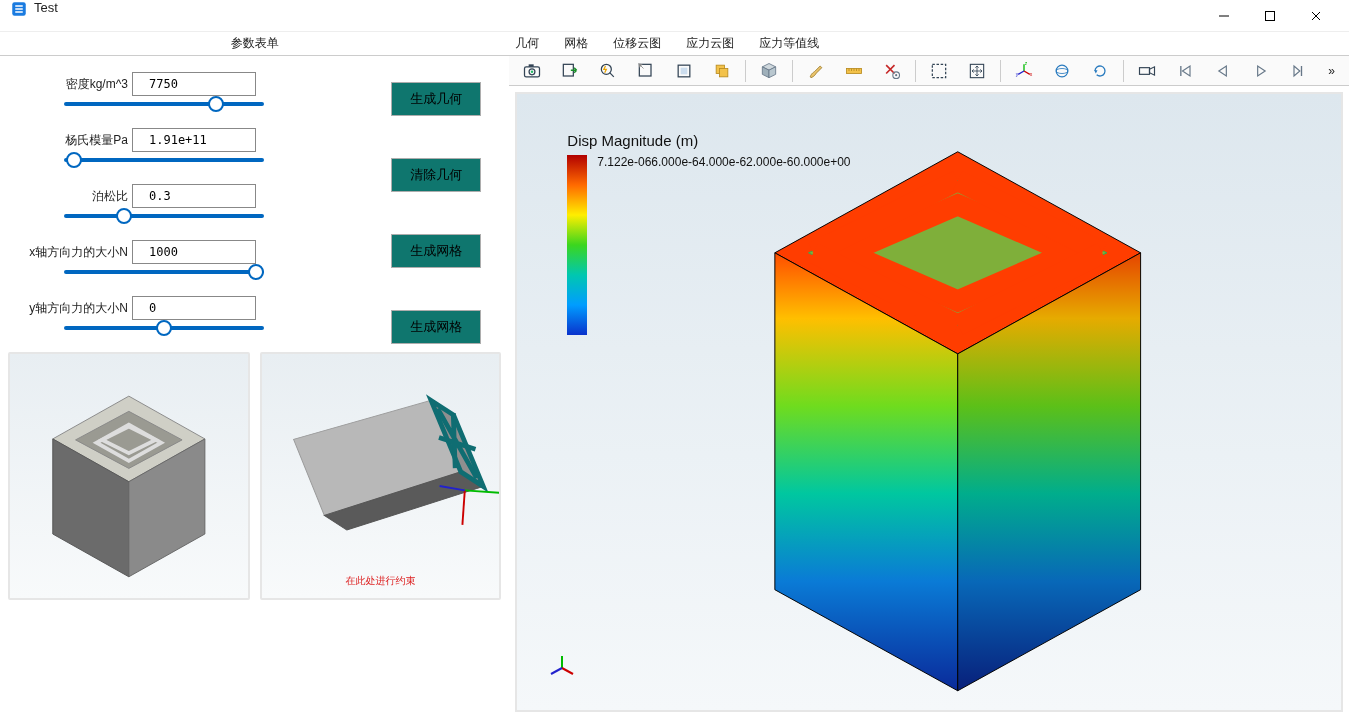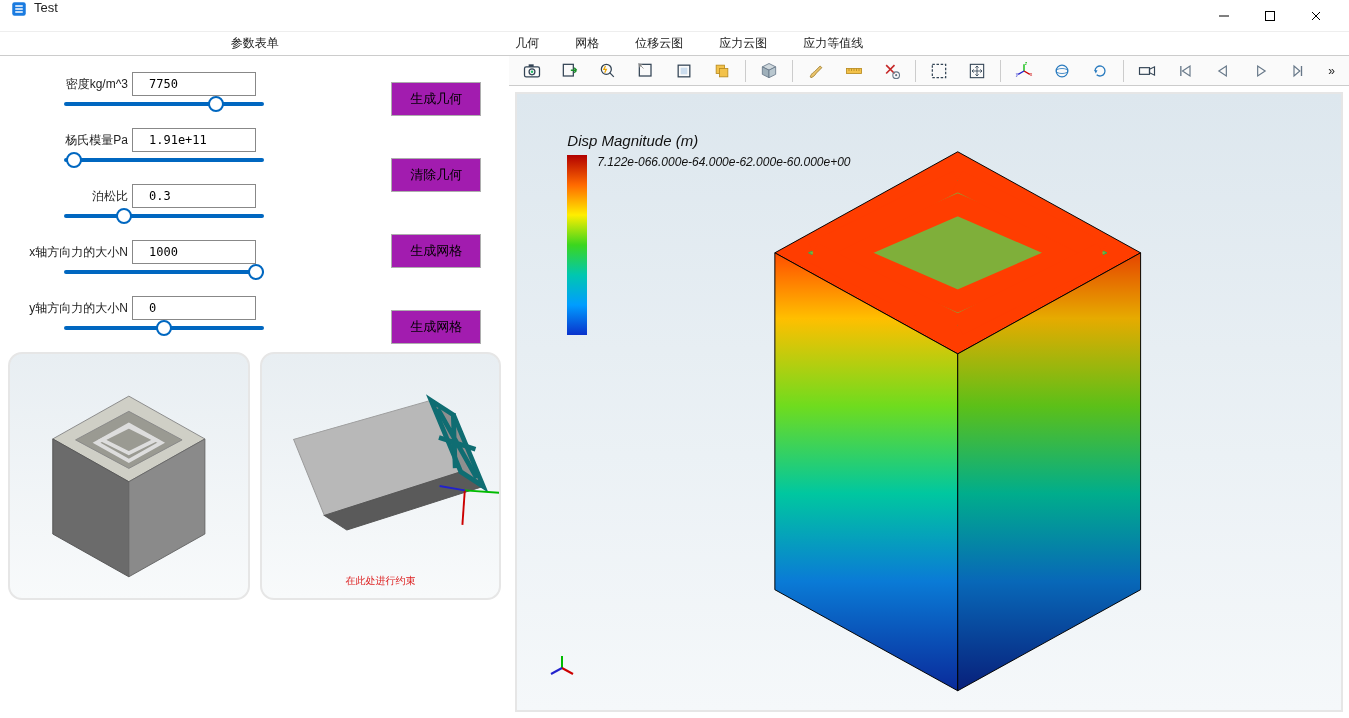--- a/index.html
+++ b/index.html
@@ -10,48 +10,48 @@
 .titlebar .title { flex: 0 0 auto; }
 .titlebar .spacer { flex: 1; }
 .winbtn { width: 46px; height: 32px; display: flex; align-items: center; justify-content: center; }
 
 .content { display: flex; height: calc(718px - 32px); }
 .left-pane { width: 528px; display: flex; flex-direction: column; }
 .right-pane { flex: 1; display: flex; flex-direction: column; }
 
 .menubar { height: 24px; border-bottom: 1px solid #ccc; display: flex; align-items: center; padding: 0 6px; gap: 16px; font-size: 12px; }
 .menubar-left { justify-content: center; }
-.menubar-right { justify-content: flex-start; gap: 36px; }
+.menubar-right { justify-content: flex-start; gap: 25px; }
 .menuitem { cursor: default; }
 
 .form-area { padding: 16px 8px 8px 8px; display: flex; gap: 27px; }
 .form-col { flex: 1; display: flex; flex-direction: column; gap: 22px; }
 .btn-col { width: 110px; display: flex; flex-direction: column; gap: 42px; padding-top: 10px; padding-right: 16px; }
 
 .field { display: flex; flex-direction: column; gap: 6px; }
 .field-row { display: flex; align-items: center; gap: 4px; }
 .field-label { font-size: 12px; text-align: right; width: 120px; }
 .field-input { width: 124px; height: 24px; border: 1px solid #888; padding: 2px 16px; font-family: monospace; font-size: 12px; }
 .slider { -webkit-appearance: none; width: 200px; height: 4px; background: #0067c0; border-radius: 2px; margin-left: 56px; }
 .slider::-webkit-slider-thumb { -webkit-appearance: none; width: 16px; height: 16px; border-radius: 50%; background: #fff; border: 2px solid #0067c0; cursor: pointer; }
 .slider::-moz-range-thumb { width: 14px; height: 14px; border-radius: 50%; background: #fff; border: 2px solid #0067c0; }
 
-.action-btn { width: 90px; height: 34px; background: #a21caf; border: 1px solid #adadad; font-size: 13px; cursor: default; }
+.action-btn { width: 90px; height: 34px; background: #0f766e; border: 1px solid #adadad; font-size: 13px; cursor: default; }
 
 .preview-row { display: flex; gap: 10px; padding: 0 8px 8px 8px; }
-.preview { flex: 1; height: 248px; border: 2px solid #e6e6e6; background: linear-gradient(#e8eef2, #f8fafb); position: relative; overflow: hidden; border-radius: 14px; }
+.preview { flex: 1; height: 248px; border: 2px solid #e6e6e6; background: linear-gradient(#e8eef2, #f8fafb); position: relative; overflow: hidden; border-radius: 2px; }
 .preview-caption { position: absolute; bottom: 10px; left: 0; right: 0; text-align: center; color: #d22; font-size: 10px; }
 
 .toolbar { height: 30px; border-bottom: 1px solid #ccc; display: flex; align-items: center; padding: 0 4px; gap: 0; background: #fafafa; font-size: 12px; }
 .tbtn { width: 38px; height: 26px; display: flex; align-items: center; justify-content: center; cursor: default; border-right: 1px solid transparent; }
 .tbtn svg { width: 20px; height: 20px; }
 .tsep { width: 1px; height: 22px; background: #ccc; margin: 0 4px; }
 .overflow { margin-left: auto; padding: 0 10px; }
 
-.viewport { flex: 1; position: relative; background: linear-gradient(#dde7ee, #f5f8fa); border: 2px solid #e6e6e6; margin: 6px; overflow: hidden; font-style: italic; }
+.viewport { flex: 1; position: relative; background: linear-gradient(#dde7ee, #f5f8fa); border: 2px solid #e6e6e6; margin: 6px; overflow: hidden; }
 .legend { position: absolute; top: 38px; left: 50px; font-size: 14px; color: #111; }
 .legend-title { margin-bottom: 4px; font-size: 15px; }
 .legend-body { display: flex; align-items: stretch; gap: 10px; margin-top: 6px; }
 .legend-bar { width: 20px; height: 180px; background: linear-gradient(to bottom, #b10000, #ff6a00, #ffee00, #3bd61e, #00c7b0, #009dff, #0a33cc); }
 .legend-ticks { display: flex; flex-direction: row; justify-content: space-between; font-size: 12px; }
 
 .triad { position: absolute; bottom: 24px; left: 30px; }
 
 </style>
 </head>

